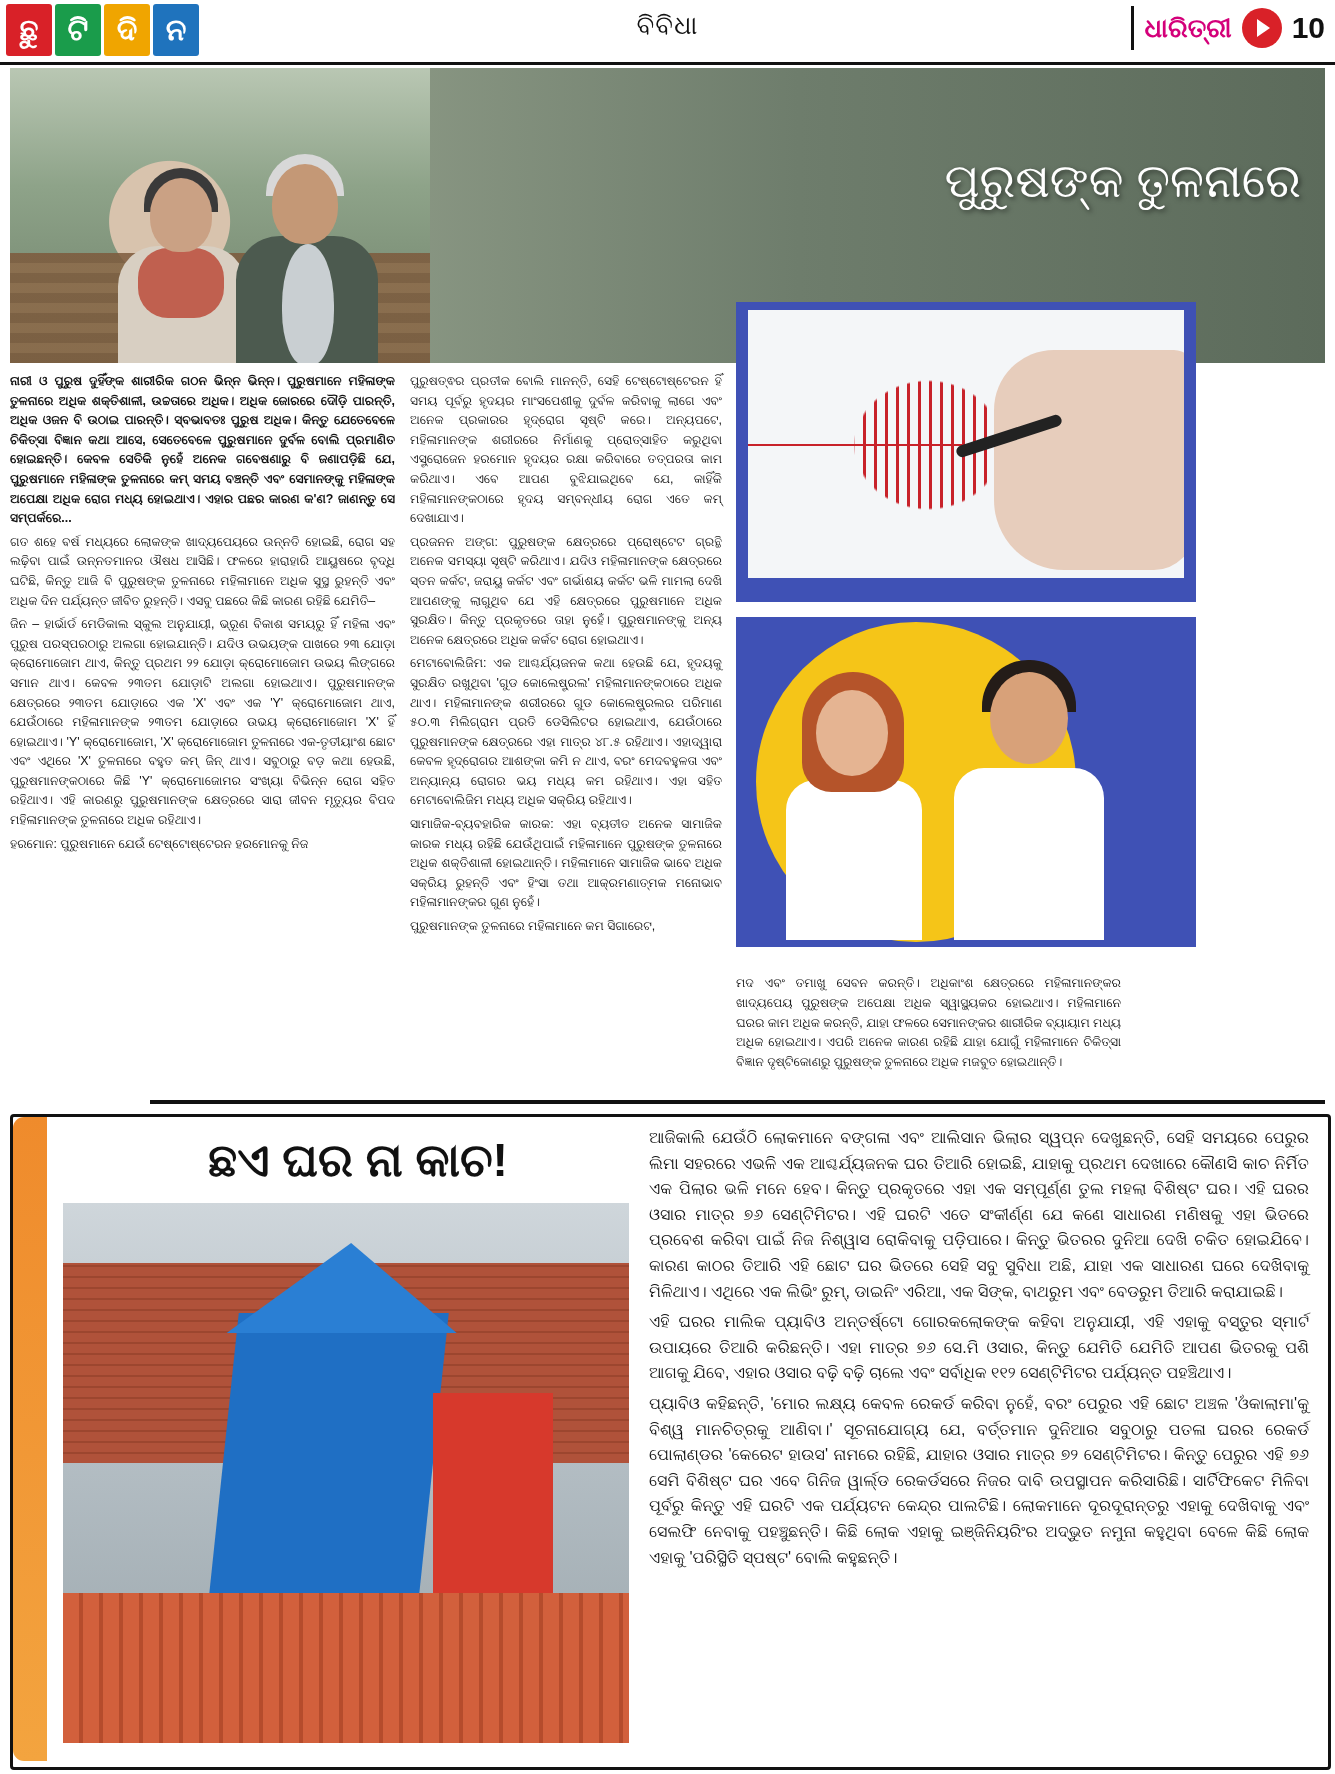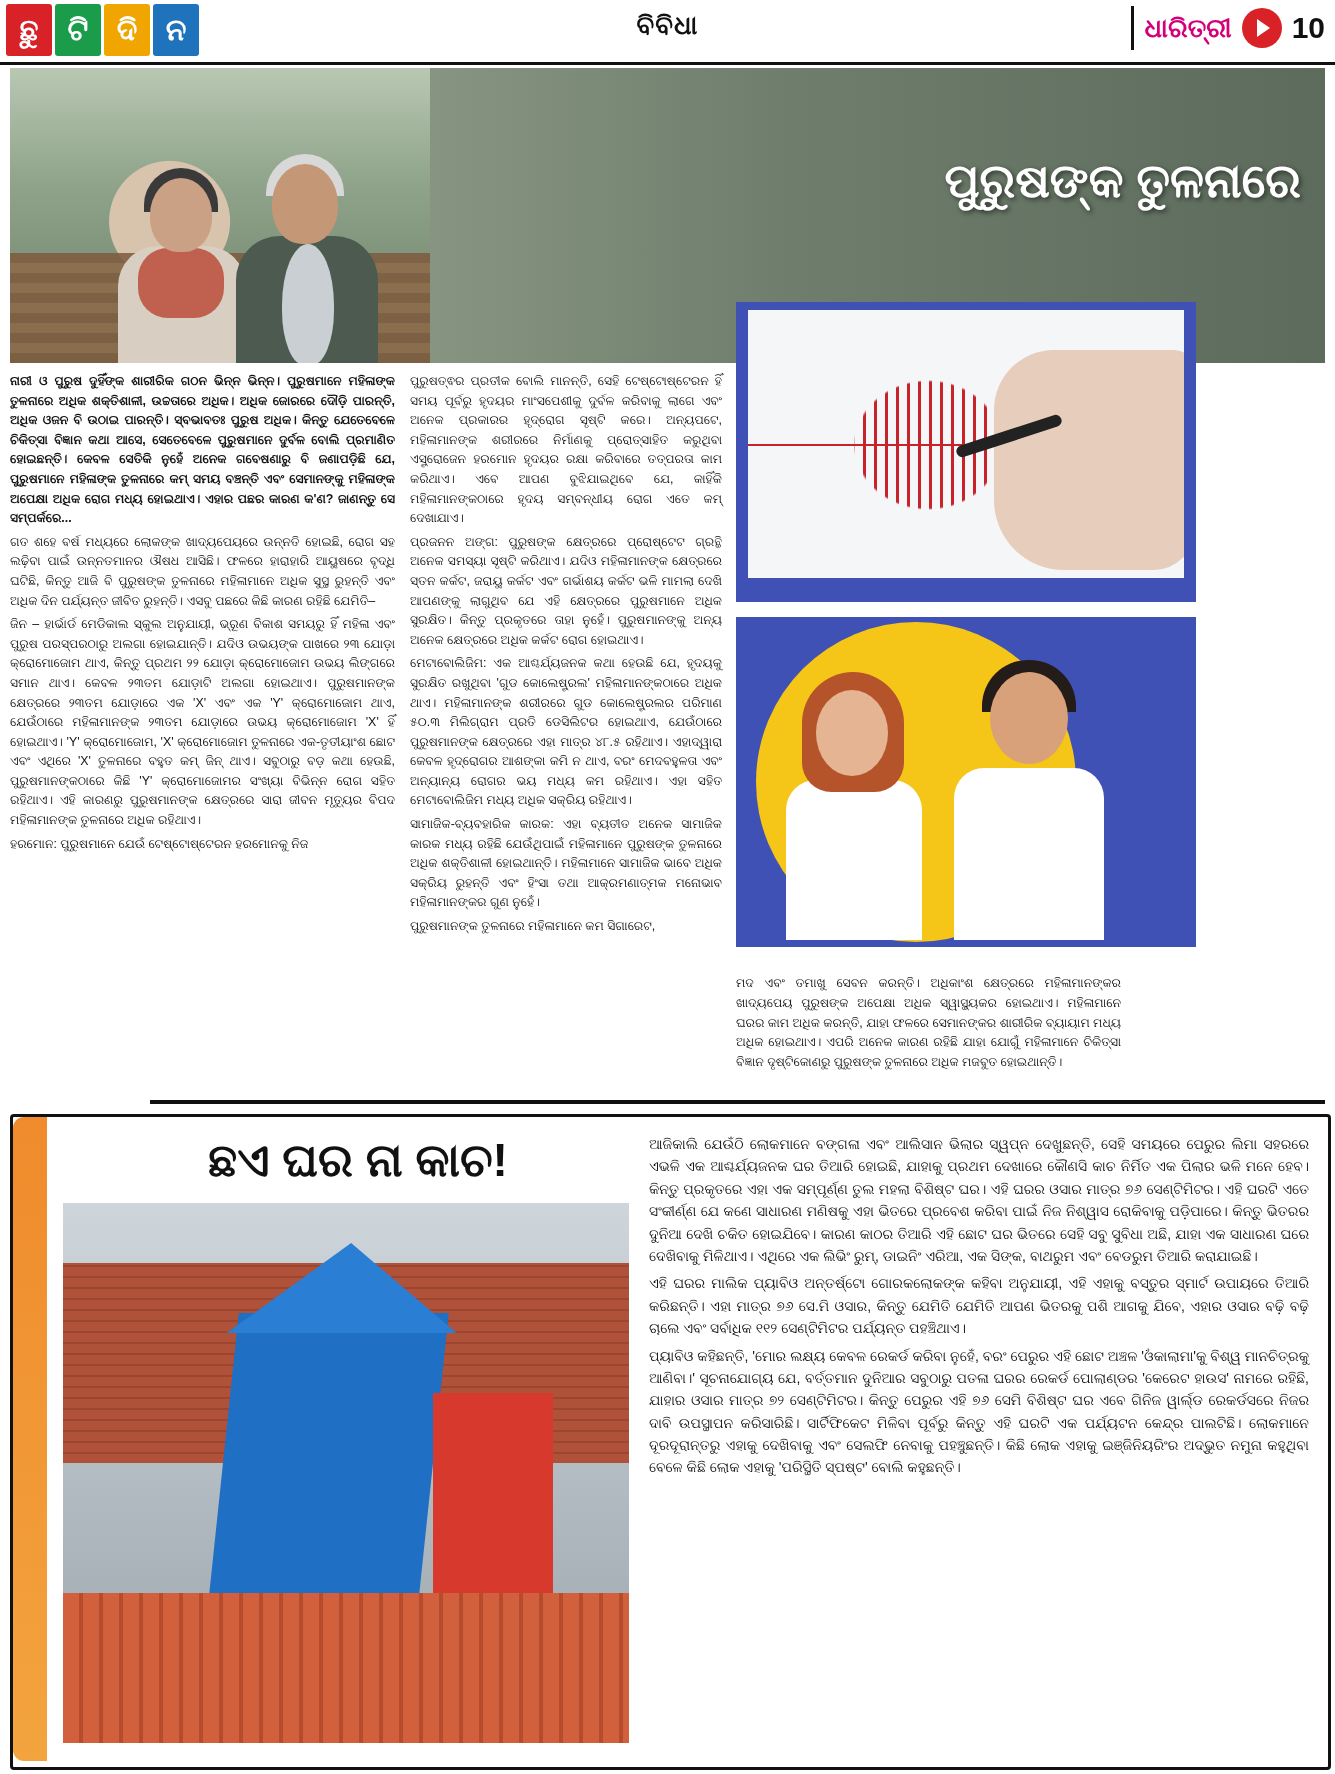--- a/index.html
+++ b/index.html
@@ -6,21 +6,21 @@
   body{width:1335px;height:1774px;font-family:"Liberation Sans",sans-serif;color:#111;position:relative;overflow:hidden;}
 
   
   .masthead{position:absolute;left:0;top:0;width:1335px;height:62px;border-bottom:3px solid #111;}
   .logo{position:absolute;left:6px;top:4px;width:196px;height:52px;display:flex;}
   .logo .blk{flex:1;margin-right:3px;border-radius:3px;display:flex;align-items:center;justify-content:center;color:#fff;font-weight:bold;font-size:30px;line-height:1;}
   .logo .b1{background:#d92128;}
   .logo .b2{background:#1a9c4b;}
   .logo .b3{background:#f0a500;}
   .logo .b4{background:#1f73bd;}
-  .masthead .section-title{position:absolute;left:0;top:10px;width:1335px;text-align:center;font-size:26px;font-weight:bold;letter-spacing:1px;}
+  .masthead .section-title{position:absolute;left:0;top:10px;width:1335px;text-align:center;font-size:26px;font-weight:normal;letter-spacing:1px;}
   .masthead .right{position:absolute;right:10px;top:6px;display:flex;align-items:center;gap:10px;}
   .masthead .divider{width:3px;height:44px;background:#111;}
   .brandword{color:#d4007a;font-weight:bold;font-size:26px;}
   .playbtn{width:40px;height:40px;border-radius:50%;background:#d92128;position:relative;}
   .playbtn:after{content:"";position:absolute;left:15px;top:11px;border-left:13px solid #fff;border-top:9px solid transparent;border-bottom:9px solid transparent;}
   .pageno{font-size:30px;font-weight:bold;}
 
   
   .hero{position:absolute;left:10px;top:68px;width:1315px;height:295px;background:linear-gradient(90deg,#7b8c7a 0%,#8d9a86 25%,#6e7d6c 60%,#5c6b5b 100%);overflow:hidden;}
   .hero-photo{position:absolute;left:0;top:0;width:420px;height:295px;background:
@@ -29,21 +29,21 @@
   .bench{position:absolute;left:0;bottom:0;width:420px;height:110px;background:repeating-linear-gradient(180deg,#7d5a3c 0 10px,#8d6948 10px 20px);opacity:.85;}
   .person{position:absolute;border-radius:50% 50% 45% 45%;}
   .p1head{left:140px;top:110px;width:62px;height:74px;background:#caa184;}
   .p1hair{left:134px;top:100px;width:74px;height:44px;background:#3a3a3a;border-radius:40px 40px 0 0;}
   .p1body{left:108px;top:178px;width:128px;height:120px;background:#d8cfc2;border-radius:40px 40px 0 0;}
   .p1scarf{left:128px;top:180px;width:86px;height:70px;background:#c0604f;border-radius:30px;}
   .p2head{left:262px;top:96px;width:66px;height:80px;background:#c49876;}
   .p2hair{left:256px;top:86px;width:78px;height:42px;background:#d8d8d8;border-radius:40px 40px 0 0;}
   .p2body{left:226px;top:168px;width:142px;height:130px;background:#4c5a4f;border-radius:44px 44px 0 0;}
   .p2inner{left:272px;top:176px;width:52px;height:122px;background:#c9cfd2;}
-  .hero-title{position:absolute;right:24px;top:78px;width:760px;text-align:right;color:#ffffff;font-weight:bold;font-size:47px;line-height:1.5;text-shadow:2px 2px 5px rgba(0,0,0,.55);}
+  .hero-title{position:absolute;right:24px;top:78px;width:760px;text-align:right;color:#ffffff;font-weight:normal;font-size:47px;line-height:1.5;text-shadow:2px 2px 5px rgba(0,0,0,.55);}
 
   
   .article{position:absolute;left:10px;top:372px;width:1315px;height:720px;}
   .col{position:absolute;top:0;font-size:12.4px;line-height:1.58;text-align:justify;}
   .col p{margin:0 0 4px 0;}
   .c1{left:0;width:385px;font-weight:bold;}
   .c1 .normal{font-weight:normal;}
   .c2{left:400px;width:312px;}
   .lead{font-weight:bold;color:#111;}
 
@@ -74,21 +74,21 @@
   
   .feature{position:absolute;left:10px;top:1114px;width:1315px;height:650px;border:3px solid #111;border-radius:4px;background:#fff;}
   .feature-accent{position:absolute;left:0;top:0;width:34px;height:644px;background:linear-gradient(180deg,#ef8b2c,#f3a43f);border-radius:11px 0 0 11px;}
   .feature-title{position:absolute;left:60px;top:16px;width:570px;text-align:center;font-size:46px;font-weight:bold;color:#111;}
   .house-photo{position:absolute;left:50px;top:86px;width:566px;height:540px;background:linear-gradient(180deg,#cfd6db 0%,#b9c3c9 35%,#9aa5ab 100%);overflow:hidden;}
   .brickwall{position:absolute;left:0;top:60px;width:566px;height:200px;background:repeating-linear-gradient(0deg,#b0523a 0 9px,#9c462f 9px 11px),repeating-linear-gradient(90deg,rgba(255,255,255,.12) 0 22px,rgba(0,0,0,.08) 22px 24px);}
   .roofblue{position:absolute;left:160px;top:110px;width:210px;height:300px;background:#1f6fc4;transform:skewX(-6deg);}
   .roofblue:before{content:"";position:absolute;left:-10px;top:-70px;border-left:115px solid transparent;border-right:115px solid transparent;border-bottom:90px solid #2a7fd4;}
   .redwall{position:absolute;left:370px;top:190px;width:120px;height:250px;background:#d7392c;}
   .tiles{position:absolute;left:0;bottom:0;width:566px;height:150px;background:repeating-linear-gradient(90deg,#d2603c 0 16px,#b54c2c 16px 20px);}
-  .feature-text{position:absolute;left:636px;top:16px;width:660px;font-size:14px;line-height:1.6;text-align:justify;}
+  .feature-text{position:absolute;left:636px;top:8px;width:660px;font-size:16px;line-height:1.6;text-align:justify;}
   .feature-text p{margin:0 0 5px 0;}
 </style>
 </head>
 <body>
 
 <div class="masthead">
   <div class="logo">
     <div class="blk b1">ଛୁ</div>
     <div class="blk b2">ଟି</div>
     <div class="blk b3">ଦି</div>

